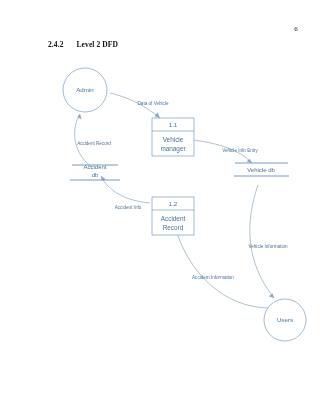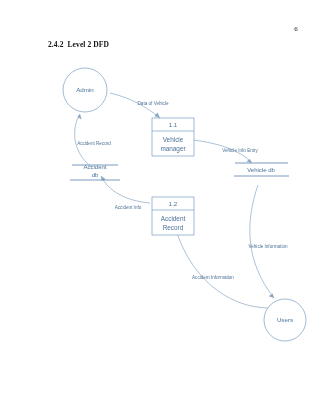--- a/index.html
+++ b/index.html
@@ -33,21 +33,21 @@
     position: absolute;
     left: 48px;
     top: 40px;
     font-family: "Liberation Serif", serif;
     font-size: 7.5px;
     font-weight: bold;
     color: #111111;
     letter-spacing: 0.1px;
     white-space: nowrap;
   }
-  .section-heading .num { margin-right: 4px; }
+  .section-heading .num { margin-right: 13px; }
 
   .diagram-canvas {
     position: absolute;
     left: 0;
     top: 55px;
     width: 320px;
     height: 320px;
   }
   .diagram-canvas svg {
     display: block;

